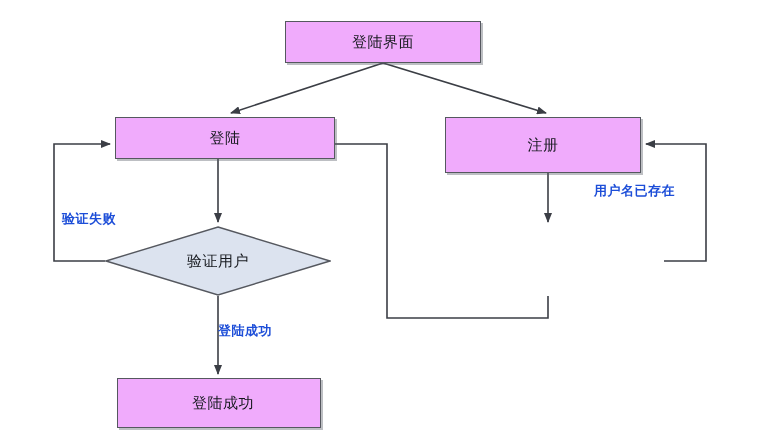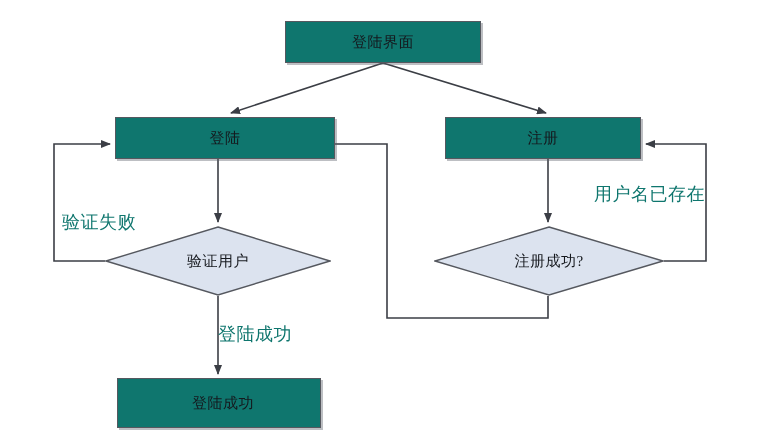--- a/index.html
+++ b/index.html
@@ -30,21 +30,21 @@
     box-sizing: border-box;
     display: flex;
     align-items: center;
     justify-content: center;
     color: #15181d;
     font-size: 15px;
     letter-spacing: 0.5px;
     z-index: 2;
   }
   .node.process {
-    background: #0f766e;
+    background: #f0abfc;
     border: 1px solid #55585f;
     box-shadow: 2px 2px 0 rgba(90,95,105,0.40);
   }
   .node.decision {
     background: transparent;
     border: none;
     box-shadow: none;
   }
   .node.decision .diamond-shape {
     position: absolute;
@@ -53,25 +53,26 @@
     width: 100%;
     height: 100%;
     z-index: 0;
   }
   .node.decision .node-label {
     position: relative;
     z-index: 1;
   }
   .edge-label {
     position: absolute;
-    color: #0f766e;
-    font-size: 18px;
+    color: #1d4ed8;
+    font-size: 13px;
     letter-spacing: 0.5px;
     white-space: nowrap;
     z-index: 3;
+    font-weight: bold;
   }
 </style>
 </head>
 <body>
 
 <div id="canvas">
 
   <svg id="edge-layer" viewBox="0 0 780 440" xmlns="http://www.w3.org/2000/svg">
     <defs>
       <marker id="arrow" markerWidth="10" markerHeight="8" refX="9" refY="4" orient="auto" markerUnits="userSpaceOnUse">
@@ -97,37 +98,31 @@
   </svg>
 
   <div class="node process" style="left:285px; top:21px; width:196px; height:42px;">
     <span class="node-label">登陆界面</span>
   </div>
 
   <div class="node process" style="left:115px; top:117px; width:220px; height:42px;">
     <span class="node-label">登陆</span>
   </div>
 
-  <div class="node process" style="left:445px; top:117px; width:196px; height:42px;">
+  <div class="node process" style="left:445px; top:117px; width:196px; height:56px;">
     <span class="node-label">注册</span>
   </div>
 
   <div class="node decision" style="left:105px; top:226px; width:226px; height:70px;">
     <svg class="diamond-shape" viewBox="0 0 226 70" preserveAspectRatio="none">
       <polygon points="113,1 225,35 113,69 1,35" fill="#dce3ef" stroke="#55585f" stroke-width="1.4"></polygon>
     </svg>
     <span class="node-label">验证用户</span>
   </div>
 
-  <div class="node decision" style="left:434px; top:226px; width:230px; height:70px;">
-    <svg class="diamond-shape" viewBox="0 0 230 70" preserveAspectRatio="none">
-      <polygon points="115,1 229,35 115,69 1,35" fill="#dce3ef" stroke="#55585f" stroke-width="1.4"></polygon>
-    </svg>
-    <span class="node-label">注册成功?</span>
-  </div>
 
   <div class="node process" style="left:117px; top:378px; width:204px; height:50px;padding-left:8px;">
     <span class="node-label">登陆成功</span>
   </div>
 
   <div class="edge-label" style="left:62px; top:202px;margin-top:8px;">验证失败</div>
 
   <div class="edge-label" style="left:218px; top:322px;">登陆成功</div>
 
   <div class="edge-label" style="left:594px; top:182px;">用户名已存在</div>

